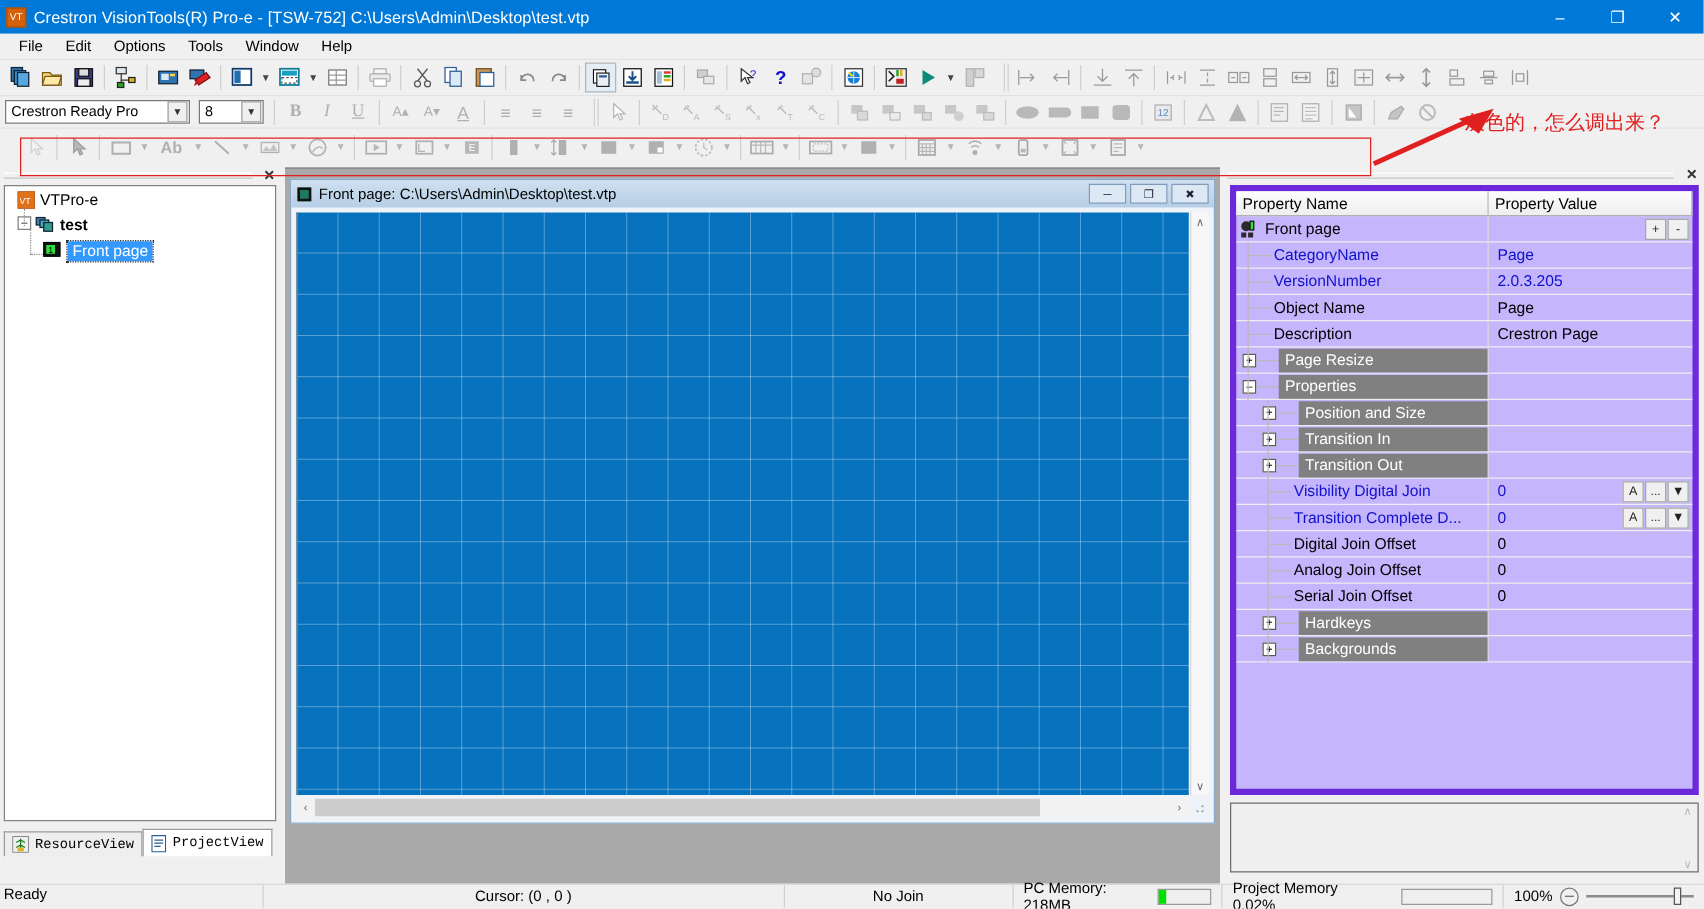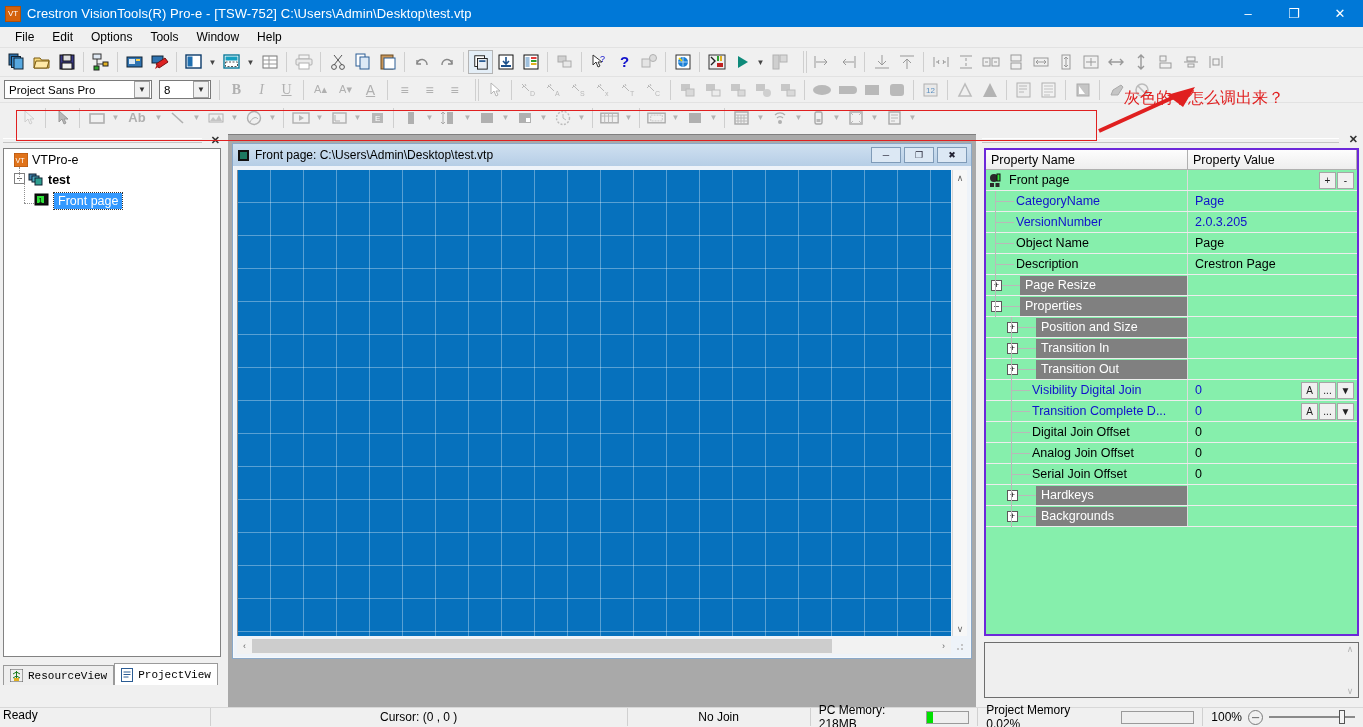--- a/index.html
+++ b/index.html
@@ -179,21 +179,21 @@
     background:#f0f0f0;
   }
   .rp-titlebar { position:relative; height:14px; }
   .rp-titlebar .grip {
     position:absolute; left:4px; top:4px; right:24px; height:5px;
     border-top:1px solid #fff; border-bottom:1px solid #c4c4c4;
   }
   .rp-close { position:absolute; right:5px; top:-1px; font-size:11px;color:#333;font-weight:bold;}
   .grid-box {
     position:absolute; left:6px; top:14px; width:375px; height:488px;
-    background:#86efac; border:2px solid #6d28d9; overflow:hidden;
+    background:#c4b5fd; border:5px solid #6d28d9; overflow:hidden;
   }
   .gheader { display:flex; height:20px; background:#f5f5f5; }
   .gh-cell {
     display:flex;align-items:center; padding-left:5px; font-size:12.5px;
     border:1px solid #b0b0b0; border-top:none; border-left:none;
     background:linear-gradient(to bottom,#fdfdfd,#eeeeee);
   }
   .gh-name { width:202px; }
   .gh-val { flex:1; }
   .grow { display:flex; height:21px; position:relative; border-bottom:1px solid #ededed;}
@@ -250,21 +250,21 @@
   .slider .track { position:absolute;left:0;right:0;top:6px;height:2px;background:#8a8a8a;}
   .slider .thumb { position:absolute; left:70px; top:0; width:6px;height:14px;
                    background:#f4f4f4; border:1px solid #555; }
 
   
   .anno-box {
     position:absolute; left:16px; top:110px; width:1081px; height:31px;
     border:1.5px solid #e02020; pointer-events:none;
   }
   .anno-text {
-    position:absolute; left:1124px; top:88px; color:#e02020;
+    position:absolute; left:1172px; top:88px; color:#e02020;
     font-size:16px; font-family:Liberation Serif, serif; white-space:nowrap;
   }
   .anno-arrow { position:absolute; left:1095px; top:85px; width:110px; height:50px; }
 </style>
 </head>
 <body>
 
 <div id="app">
 
   <div class="titlebar">
@@ -584,21 +584,21 @@
     <div class="tbtn">
         <svg width="20" height="18" viewBox="0 0 20 18">
       <path d="M4 3v12M16 3v12" stroke="#999"></path>
           <rect x="7" y="6" width="6" height="6" fill="none" stroke="#999"></rect>
         </svg>
       </div>
   </div>
 
   <div class="tbrow tb2">
     <div class="combo font">
-      <div class="txt">Project Sans Pro</div>
+      <div class="txt">Crestron Ready Pro</div>
       <div class="arrow">▼</div>
     </div>
     <div class="combo size">
       <div class="txt">8</div>
       <div class="arrow">▼</div>
     </div>
     <div class="sep" style="margin-left:8px"></div>
     <div class="txtbtn" style="font-weight:bold;font-family:'Liberation Serif',serif">B</div>
     <div class="txtbtn" style="font-style:italic;font-family:'Liberation Serif',serif">I</div>
     <div class="txtbtn" style="text-decoration:underline;font-family:'Liberation Serif',serif">U</div>

